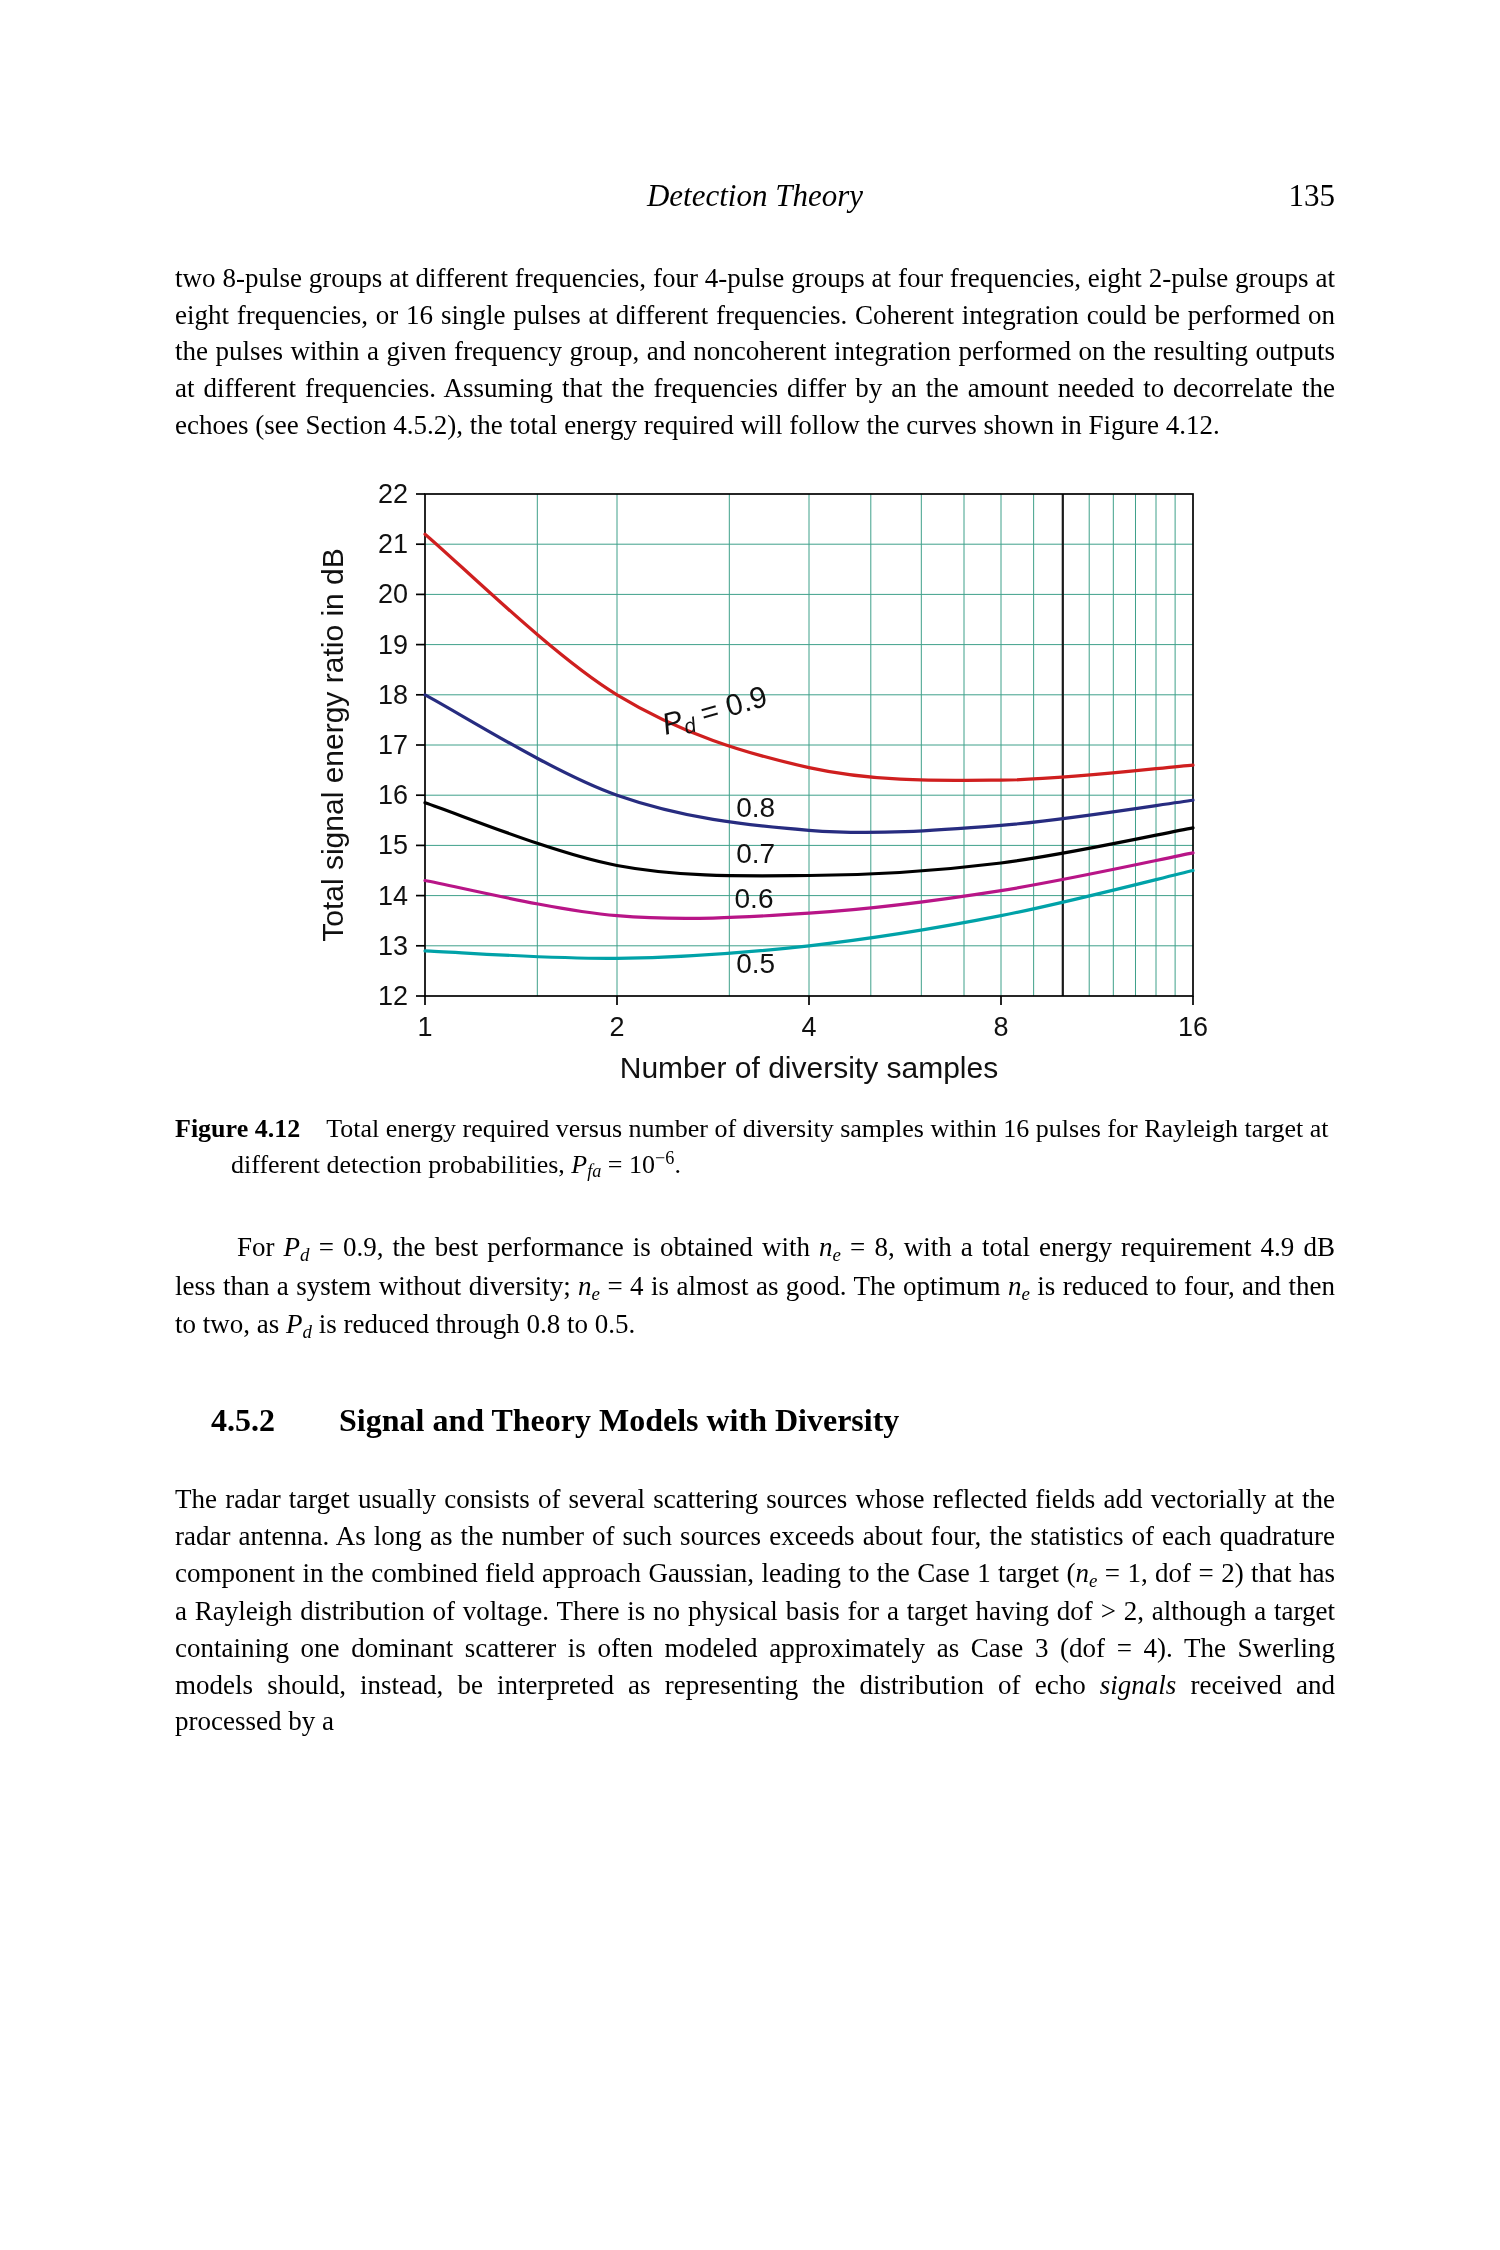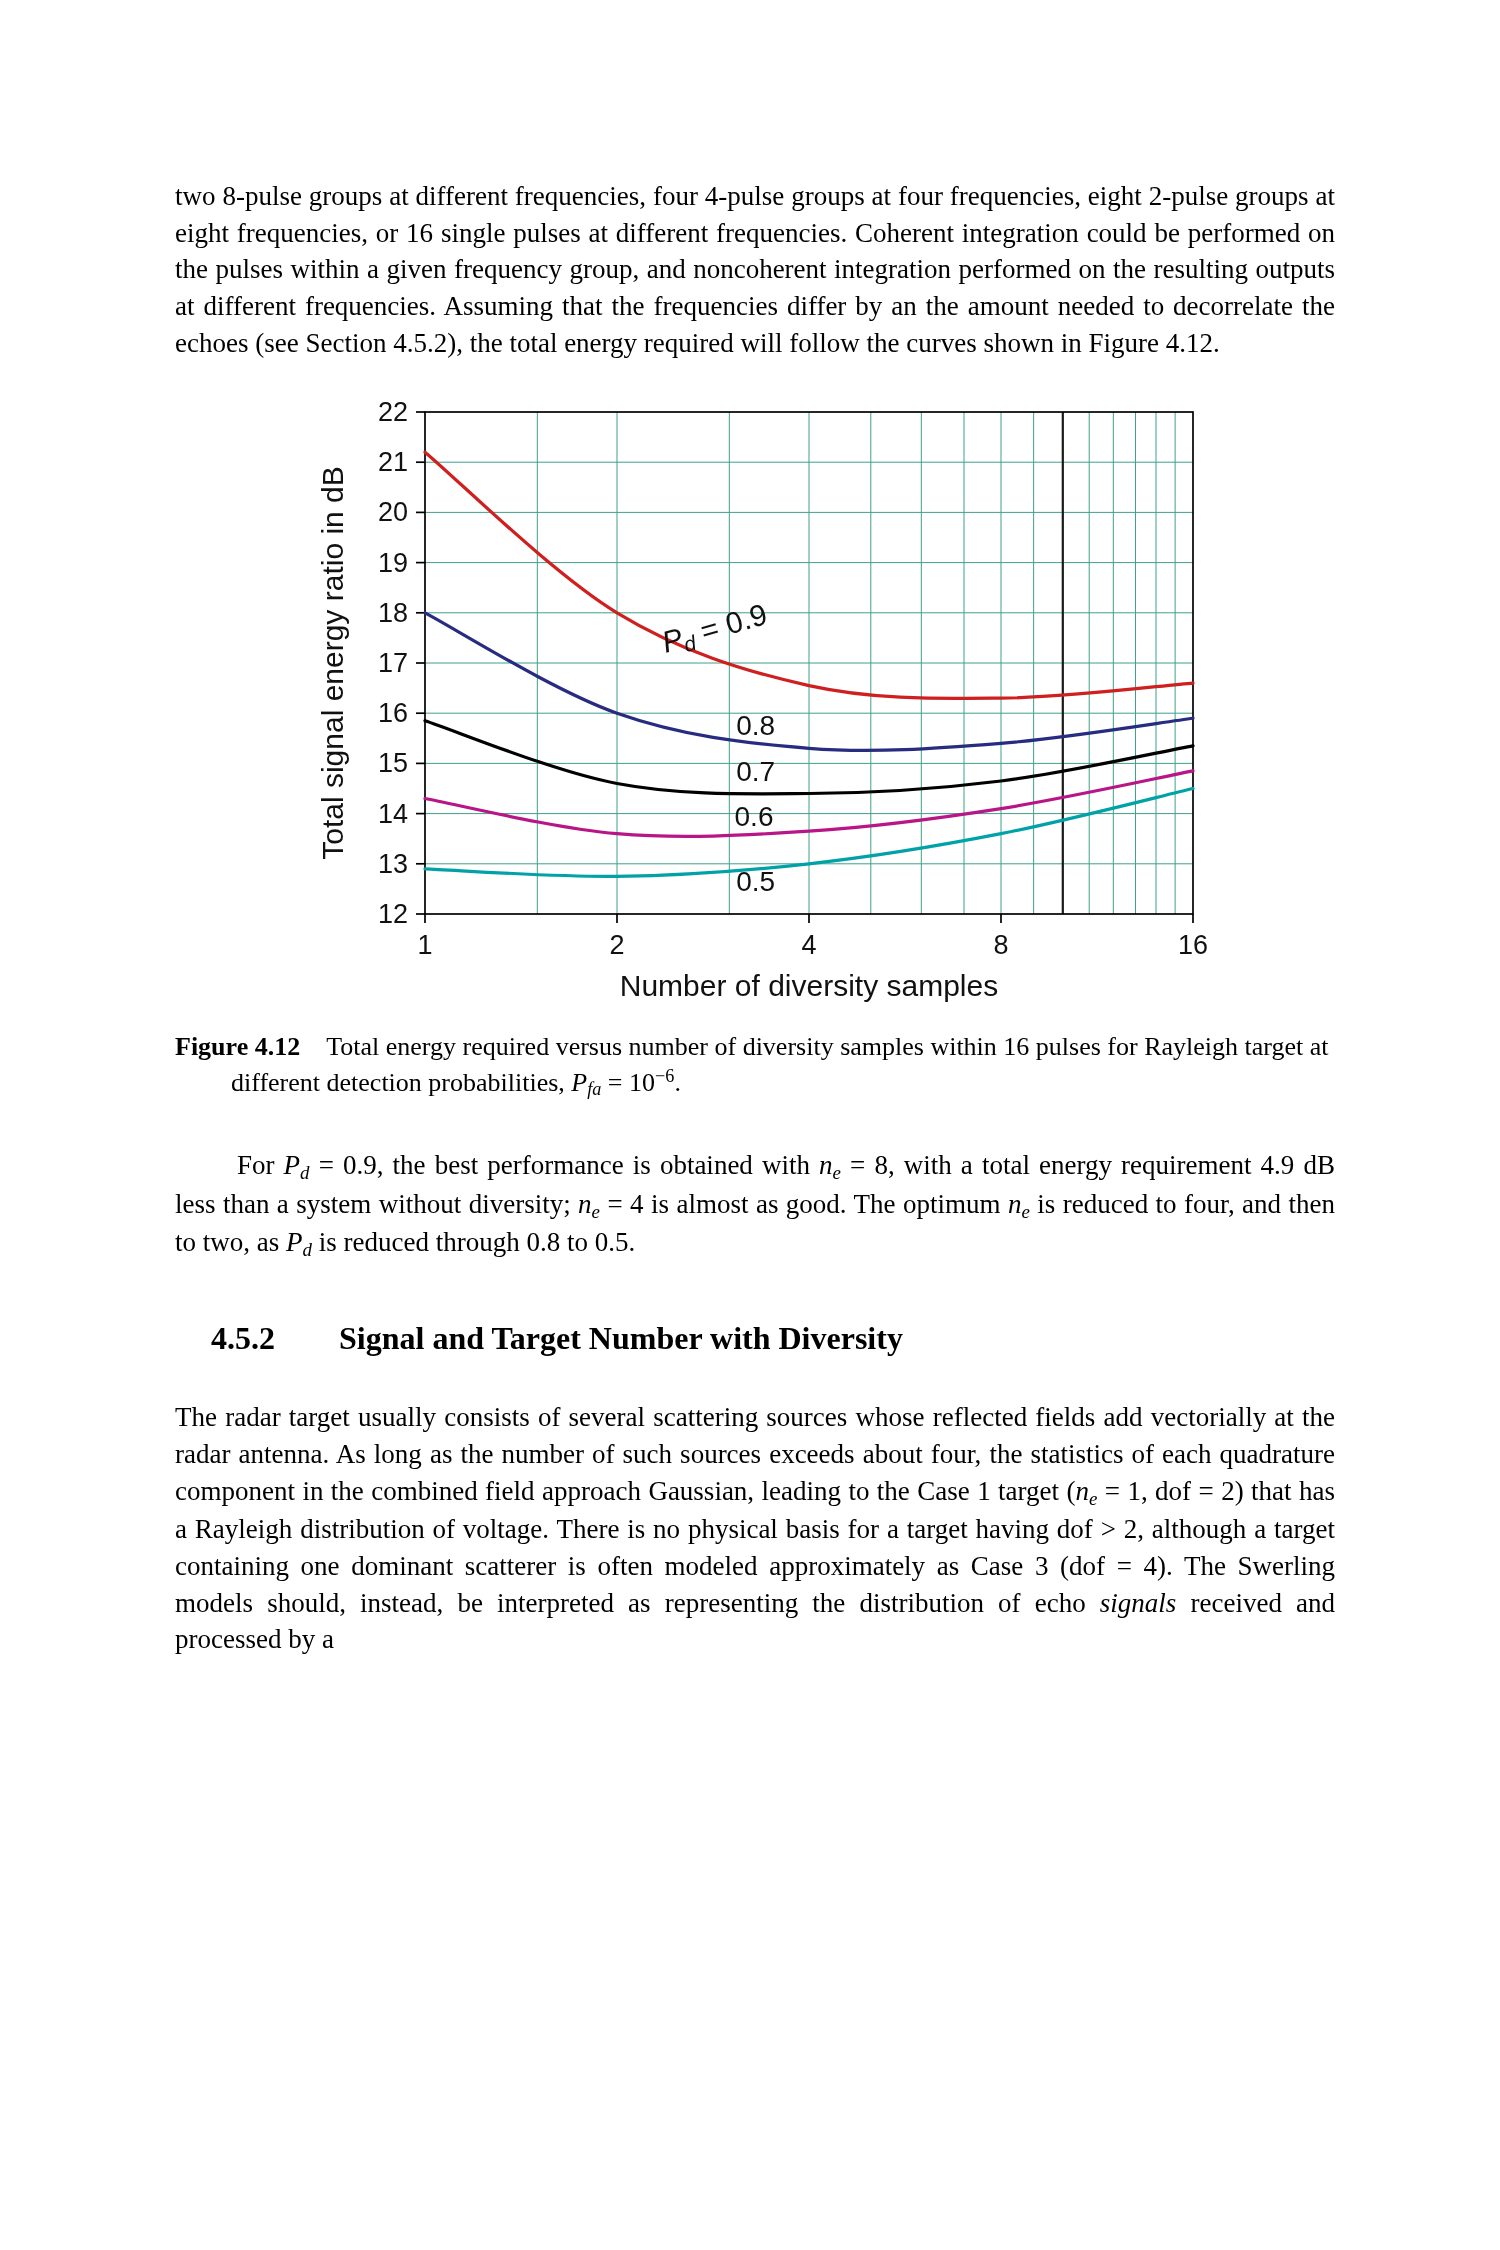--- a/index.html
+++ b/index.html
@@ -31,20 +31,24 @@
   h2.section-heading { font-size:32px; font-weight:bold; margin:58px 0 42px 0; }
   h2 .sec-num { display:inline-block; min-width:128px;margin-left:36px; }
   p.para-2 { margin-top:14px; }
   p.para-3 { margin-top:8px; }
 </style>
 </head>
 <body>
 
 <div class="page">
 
+  <div class="running-head">
+    <span class="chapter-title">Detection Theory</span>
+    <span class="page-number">135</span>
+  </div>
 
   <p class="body-text para-1"><span>two 8-pulse groups at different frequencies, four 4-pulse groups at four frequencies, eight 2-pulse groups at eight frequencies, or 16 single pulses at different frequencies. Coherent integration could be performed on the pulses within a given frequency group, and noncoherent integration performed on the resulting outputs at different frequencies. Assuming that the frequencies differ by an the amount needed to decorrelate the echoes (see Section 4.5.2), the total energy required will follow the curves shown in Figure 4.12.</span></p>
 
   <figure>
     <div class="chart-area">
       <svg id="chart-svg" xmlns="http://www.w3.org/2000/svg" viewBox="0 0 1010 612">
           <line x1="112" y1="465.8" x2="880" y2="465.8" stroke="#3fa08a" stroke-width="1"></line>
           <line x1="112" y1="415.6" x2="880" y2="415.6" stroke="#3fa08a" stroke-width="1"></line>
           <line x1="112" y1="365.4" x2="880" y2="365.4" stroke="#3fa08a" stroke-width="1"></line>
           <line x1="112" y1="315.2" x2="880" y2="315.2" stroke="#3fa08a" stroke-width="1"></line>
@@ -114,18 +118,18 @@
           <text x="441.02959644992495" y="420.62" text-anchor="middle" dominant-baseline="middle" font-size="28" class="annot"><tspan>0.6</tspan></text>
           <text x="442.7134766984495" y="485.88" text-anchor="middle" dominant-baseline="middle" font-size="28" class="annot"><tspan>0.5</tspan></text>
         </svg>
     </div>
     <figcaption><span class="bd">Figure 4.12</span><span> Total energy required versus number of diversity samples within 16 pulses for Rayleigh target at different detection probabilities, </span><span class="it">P</span><span class="it sub">fa</span><span> = 10</span><span class="sup">−6</span><span>.</span></figcaption>
   </figure>
 
   <p class="body-text indent para-2"><span>For </span><span class="it">P</span><span class="it sub">d</span><span> = 0.9, the best performance is obtained with </span><span class="it">n</span><span class="it sub">e</span><span> = 8, with a total energy requirement 4.9 dB less than a system without diversity; </span><span class="it">n</span><span class="it sub">e</span><span> = 4 is almost as good. The optimum </span><span class="it">n</span><span class="it sub">e</span><span> is reduced to four, and then to two, as </span><span class="it">P</span><span class="it sub">d</span><span> is reduced through 0.8 to 0.5.</span></p>
 
   <h2 class="section-heading">
-    <span class="sec-num">4.5.2</span><span>Signal and Target Number with Diversity</span>
+    <span class="sec-num">4.5.2</span><span>Signal and Theory Models with Diversity</span>
   </h2>
 
   <p class="body-text para-3"><span>The radar target usually consists of several scattering sources whose reflected fields add vectorially at the radar antenna. As long as the number of such sources exceeds about four, the statistics of each quadrature component in the combined field approach Gaussian, leading to the Case 1 target (</span><span class="it">n</span><span class="it sub">e</span><span> = 1, dof = 2) that has a Rayleigh distribution of voltage. There is no physical basis for a target having dof &gt; 2, although a target containing one dominant scatterer is often modeled approximately as Case 3 (dof = 4). The Swerling models should, instead, be interpreted as representing the distribution of echo </span><span class="it">signals</span><span> received and processed by a</span></p>
 
 </div>
 
 </body></html>

